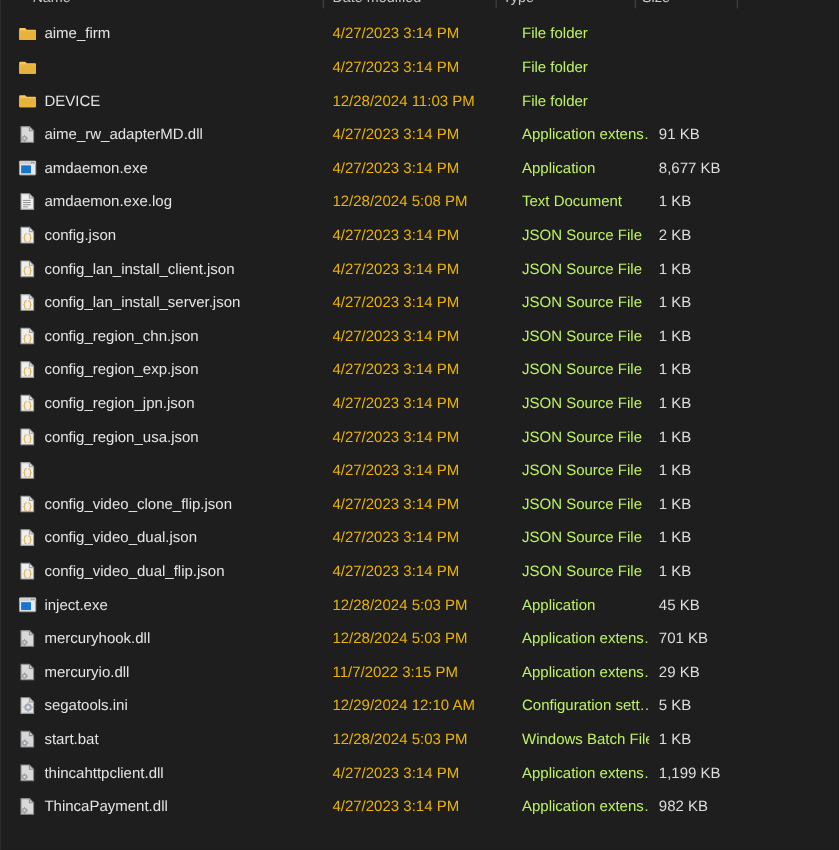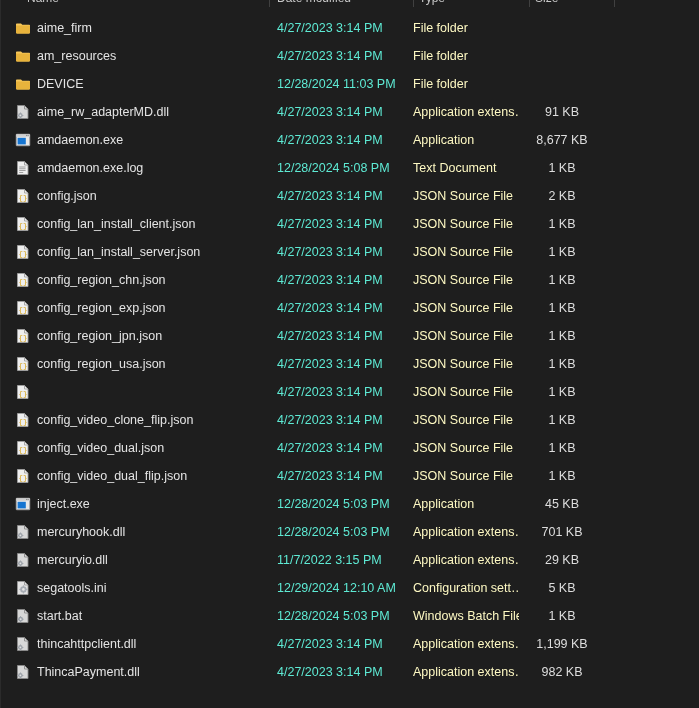--- a/index.html
+++ b/index.html
@@ -69,26 +69,26 @@
     position: absolute;
     top: 0;
     height: 28px;
     line-height: 28px;
     font-size: 12.5px;
     color: #e4e4e4;
     white-space: nowrap;
     overflow: hidden;
   }
   .c-name { left: 36px; width: 228px; }
-  .c-date { left: 276px; width: 132px; color: #5eead4; }
-  .c-type { left: 412px; width: 106px; color: #fef9c3; }
+  .c-date { left: 276px; width: 132px; color: #eab308; }
+  .c-type { left: 434px; width: 106px; color: #bef264; }
   .c-size {
-    left: 520px;
+    left: 548px;
     width: 82px;
-    text-align: center;
+    text-align: left;
     color: #dedede;
   }
 
   
   .icon {
     position: absolute;
     left: 14px;
     top: 6px;
     width: 16px;
     height: 16px;
@@ -124,21 +124,20 @@
         <div class="cell c-type">File folder</div>
         <div class="cell c-size"></div>
       </div>
       <div class="row">
         <span class="icon">
           <svg viewBox="0 0 16 16" xmlns="http://www.w3.org/2000/svg">
             <path d="M1 4.2 a.8.8 0 0 1 .8-.8 H6 l1.3 1.3 H14.2 a.8.8 0 0 1 .8.8 V12.6 a.8.8 0 0 1-.8.8 H1.8 a.8.8 0 0 1-.8-.8 Z" fill="#f7c75b"></path>
             <path d="M1 5.6 H15 V12.6 a.8.8 0 0 1-.8.8 H1.8 a.8.8 0 0 1-.8-.8 Z" fill="#e8b33c"></path>
           </svg>
         </span>
-        <div class="cell c-name">am_resources</div>
         <div class="cell c-date">4/27/2023 3:14 PM</div>
         <div class="cell c-type">File folder</div>
         <div class="cell c-size"></div>
       </div>
       <div class="row">
         <span class="icon">
           <svg viewBox="0 0 16 16" xmlns="http://www.w3.org/2000/svg">
             <path d="M1 4.2 a.8.8 0 0 1 .8-.8 H6 l1.3 1.3 H14.2 a.8.8 0 0 1 .8.8 V12.6 a.8.8 0 0 1-.8.8 H1.8 a.8.8 0 0 1-.8-.8 Z" fill="#f7c75b"></path>
             <path d="M1 5.6 H15 V12.6 a.8.8 0 0 1-.8.8 H1.8 a.8.8 0 0 1-.8-.8 Z" fill="#e8b33c"></path>
           </svg>

